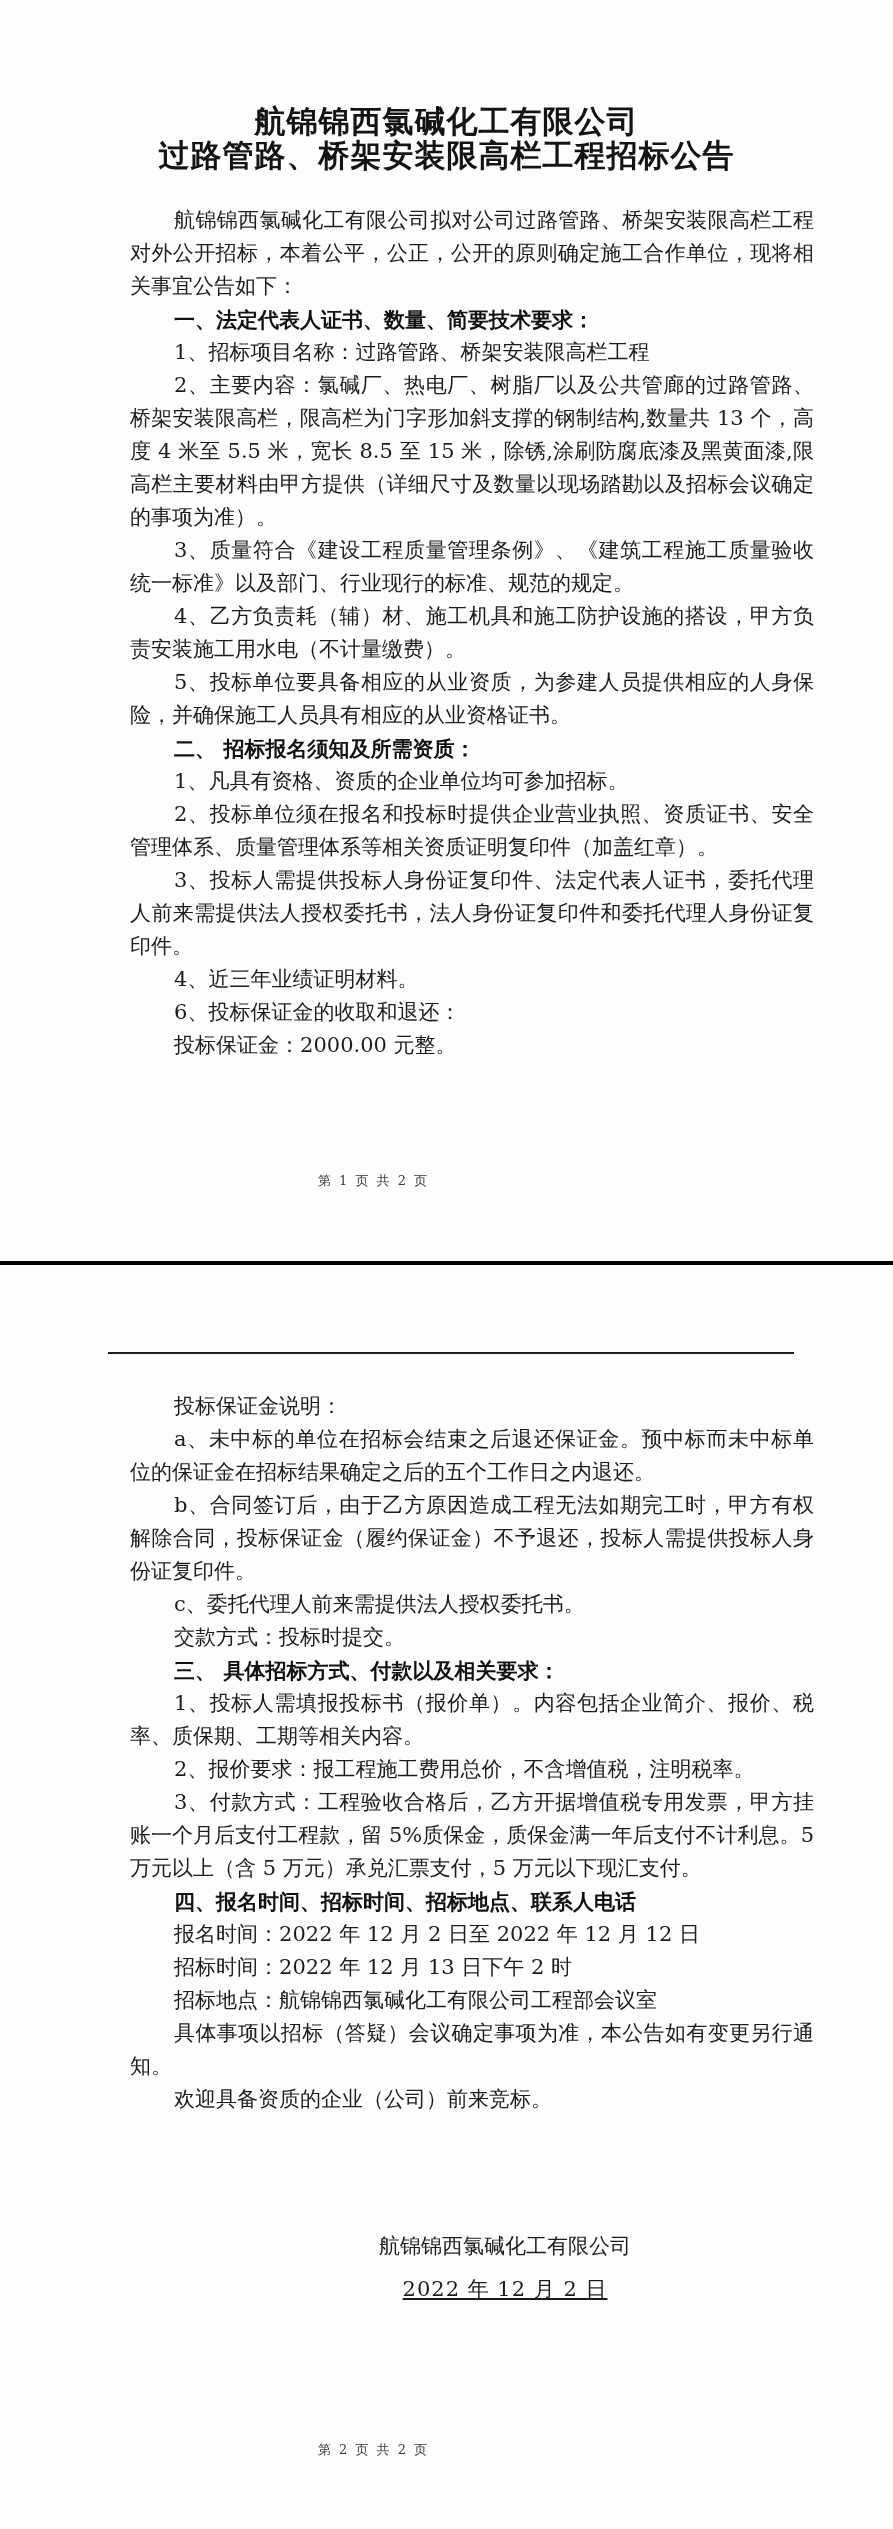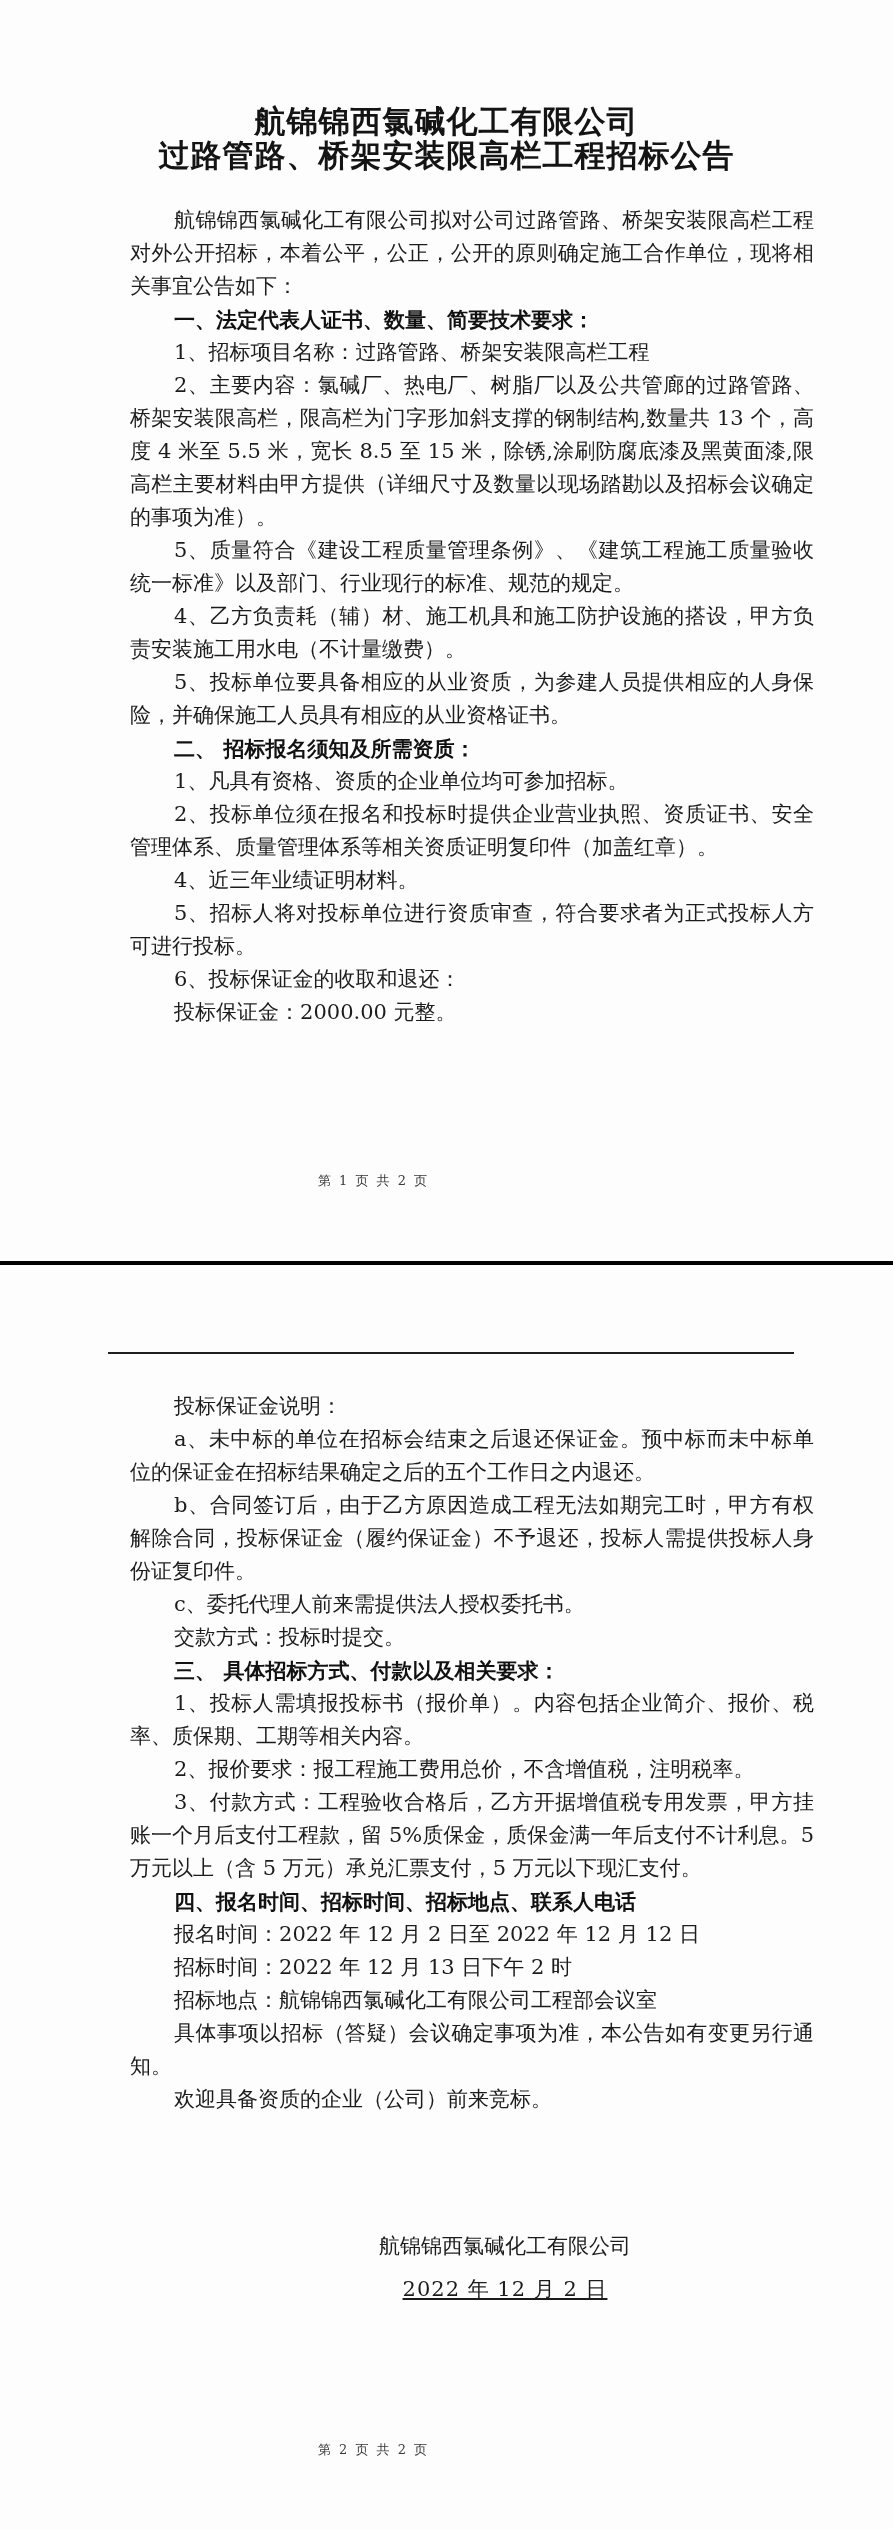--- a/index.html
+++ b/index.html
@@ -57,28 +57,28 @@
 <div class="page-title">
   <div>航锦锦西氯碱化工有限公司</div>
   <div>过路管路、桥架安装限高栏工程招标公告</div>
 </div>
 
 <div class="body-block" id="p1-body">
     <p class="para indent">航锦锦西氯碱化工有限公司拟对公司过路管路、桥架安装限高栏工程对外公开招标，本着公平，公正，公开的原则确定施工合作单位，现将相关事宜公告如下：</p>
     <p class="para heading">一、法定代表人证书、数量、简要技术要求：</p>
     <p class="para indent">1、招标项目名称：过路管路、桥架安装限高栏工程</p>
     <p class="para indent">2、主要内容：氯碱厂、热电厂、树脂厂以及公共管廊的过路管路、桥架安装限高栏，限高栏为门字形加斜支撑的钢制结构,数量共 13 个，高度 4 米至 5.5 米，宽长 8.5 至 15 米，除锈,涂刷防腐底漆及黑黄面漆,限高栏主要材料由甲方提供（详细尺寸及数量以现场踏勘以及招标会议确定的事项为准）。</p>
-    <p class="para indent">5、质量符合《建设工程质量管理条例》、《建筑工程施工质量验收统一标准》以及部门、行业现行的标准、规范的规定。</p>
+    <p class="para indent">3、质量符合《建设工程质量管理条例》、《建筑工程施工质量验收统一标准》以及部门、行业现行的标准、规范的规定。</p>
     <p class="para indent">4、乙方负责耗（辅）材、施工机具和施工防护设施的搭设，甲方负责安装施工用水电（不计量缴费）。</p>
     <p class="para indent">5、投标单位要具备相应的从业资质，为参建人员提供相应的人身保险，并确保施工人员具有相应的从业资格证书。</p>
     <p class="para heading">二、 招标报名须知及所需资质：</p>
     <p class="para indent">1、凡具有资格、资质的企业单位均可参加招标。</p>
     <p class="para indent">2、投标单位须在报名和投标时提供企业营业执照、资质证书、安全管理体系、质量管理体系等相关资质证明复印件（加盖红章）。</p>
+    <p class="para indent">3、投标人需提供投标人身份证复印件、法定代表人证书，委托代理人前来需提供法人授权委托书，法人身份证复印件和委托代理人身份证复印件。</p>
     <p class="para indent">4、近三年业绩证明材料。</p>
-    <p class="para indent">5、招标人将对投标单位进行资质审查，符合要求者为正式投标人方可进行投标。</p>
     <p class="para indent">6、投标保证金的收取和退还：</p>
     <p class="para indent">投标保证金：2000.00 元整。</p>
   </div>
 
 <div class="page-footer" id="p1-footer">第 1 页 共 2 页</div>
 
 <div class="page-separator"></div>
 
 <div class="header-rule"></div>
 

